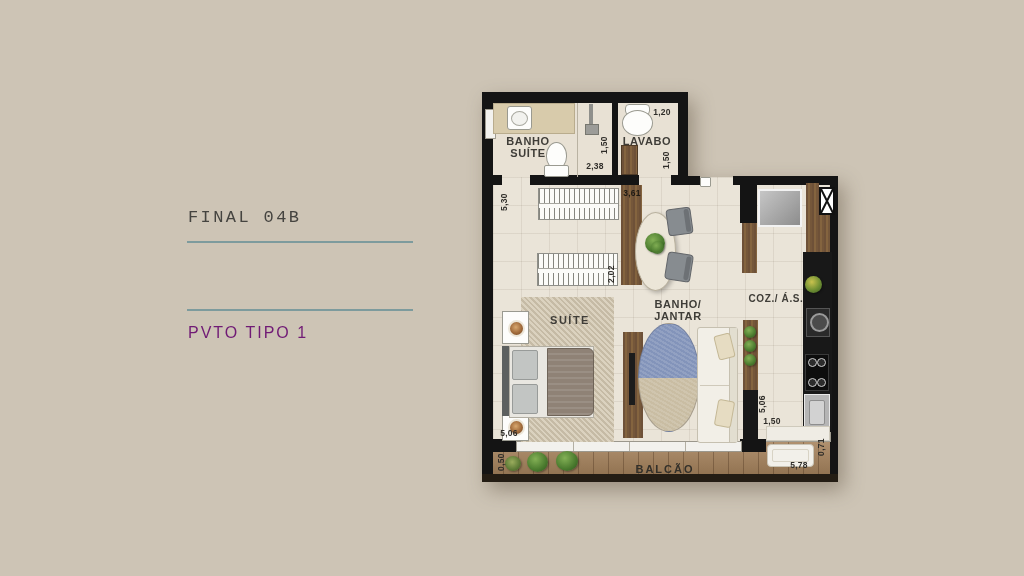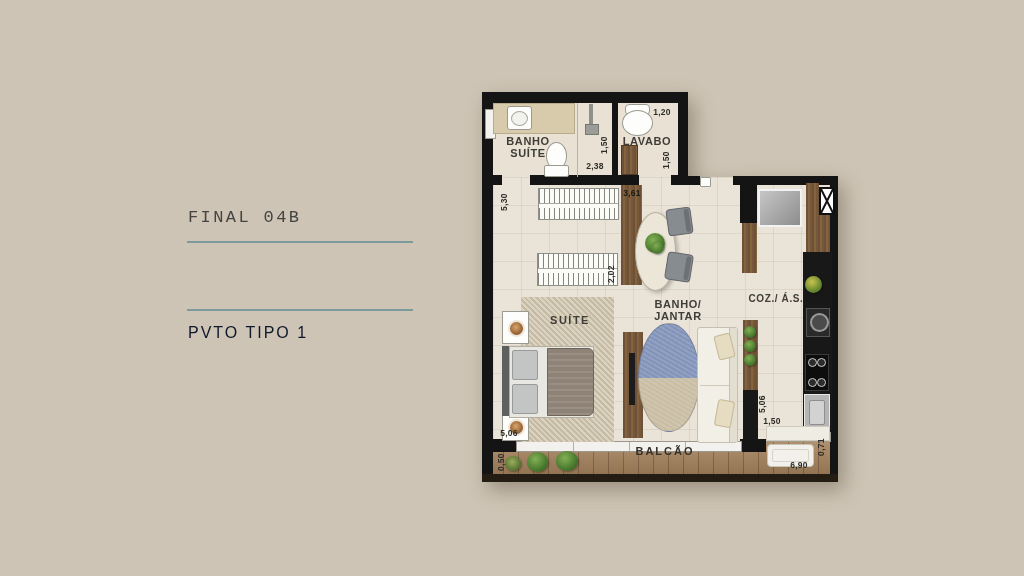--- a/index.html
+++ b/index.html
@@ -62,21 +62,21 @@
 <body>
 
 <div class="stage">
 
   <div class="info">
     <div class="t1">FINAL 04B</div>
   </div>
   <div class="divider" style="top:241px;"></div>
   <div class="divider" style="top:309px;"></div>
   <div class="abs" style="left:188px;top:321px;">
-    <div style="font-size:16px;letter-spacing:2px;line-height:23px;color:#0f172a;">PVTO TIPO 1</div>
+    <div style="font-size:16px;letter-spacing:2px;line-height:23px;color:#701a75;">PVTO TIPO 1</div>
   </div>
 
   <div class="plan">
 
     <div class="abs floor-bath" style="left:493px;top:103px;width:185px;height:74px;"></div>
     <div class="abs floor-main" style="left:493px;top:177px;width:337px;height:265px;"></div>
     <div class="abs deck" style="left:488px;top:442px;width:350px;height:32px;"></div>
 
     <div class="abs wall" style="left:482px;top:92px;width:206px;height:11px;"></div>
     <div class="abs wall" style="left:482px;top:92px;width:11px;height:390px;"></div>
@@ -195,30 +195,30 @@
       <div class="abs" style="left:4px;top:4px;right:4px;bottom:4px;border:1px solid #d8d3c5;border-radius:2px;"></div>
     </div>
 
     <div class="rlabel" style="left:528px;top:141px;">BANHO</div>
     <div class="rlabel" style="left:528px;top:153px;">SUÍTE</div>
     <div class="rlabel" style="left:647px;top:141px;">LAVABO</div>
     <div class="rlabel" style="left:570px;top:320px;letter-spacing:1.5px;">SUÍTE</div>
     <div class="rlabel" style="left:678px;top:304px;">BANHO/</div>
     <div class="rlabel" style="left:678px;top:316px;">JANTAR</div>
     <div class="rlabel" style="left:776px;top:298px;font-size:10px;">COZ./ Á.S.</div>
-    <div class="rlabel" style="left:665px;top:451px;letter-spacing:2px;color:#33302a;text-align:center;">BALCÃO</div>
+    <div class="rlabel" style="left:665px;top:469px;letter-spacing:2px;color:#33302a;text-align:center;">BALCÃO</div>
 
     <span class="dim h" style="left:662px;top:112px;">1,20</span>
     <span class="dim v" style="left:604px;top:145px;">1,50</span>
     <span class="dim h" style="left:595px;top:166px;">2,38</span>
     <span class="dim v" style="left:666px;top:160px;">1,50</span>
     <span class="dim v" style="left:504px;top:202px;">5,30</span>
     <span class="dim h" style="left:632px;top:193px;color:#1e1a14;">3,61</span>
     <span class="dim v" style="left:611px;top:274px;">2,02</span>
     <span class="dim h" style="left:509px;top:433px;">5,06</span>
     <span class="dim v" style="left:762px;top:404px;">5,06</span>
     <span class="dim h" style="left:772px;top:421px;">1,50</span>
     <span class="dim v" style="left:821px;top:447px;">0,71</span>
-    <span class="dim h" style="left:799px;top:465px;">6,90</span>
+    <span class="dim h" style="left:799px;top:465px;">5,78</span>
     <span class="dim v" style="left:501px;top:462px;">0,50</span>
 
   </div>
 </div>
 
 </body></html>

